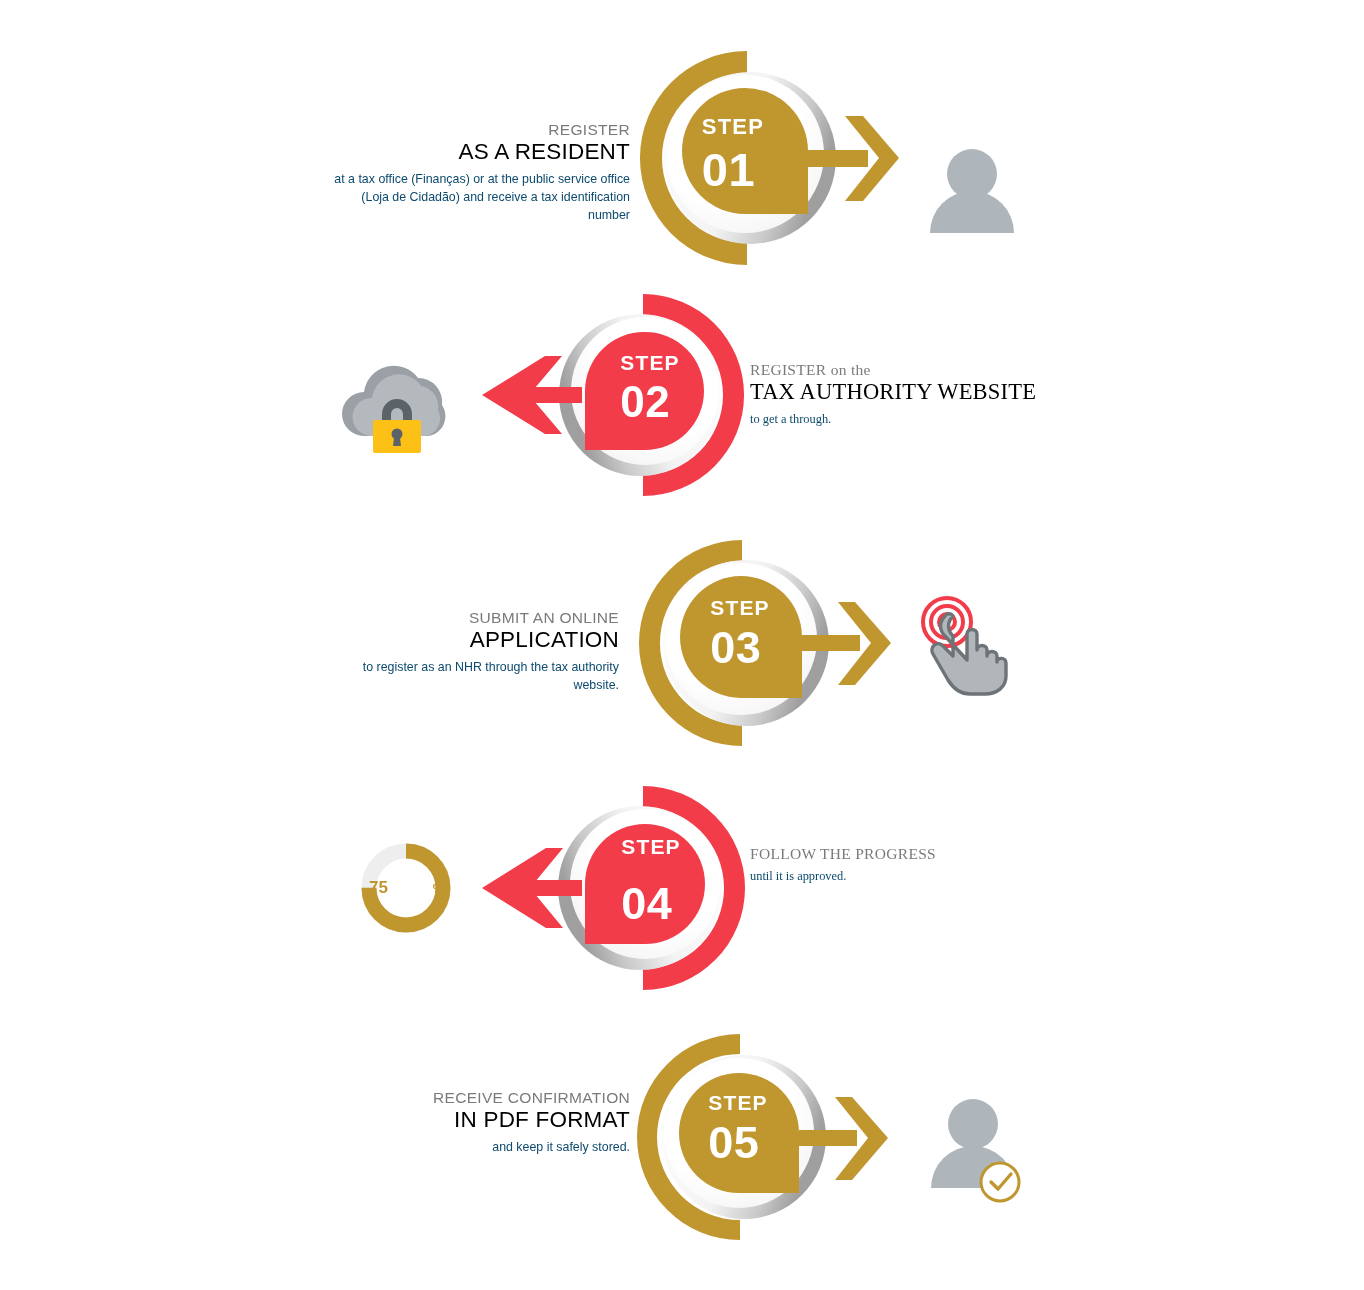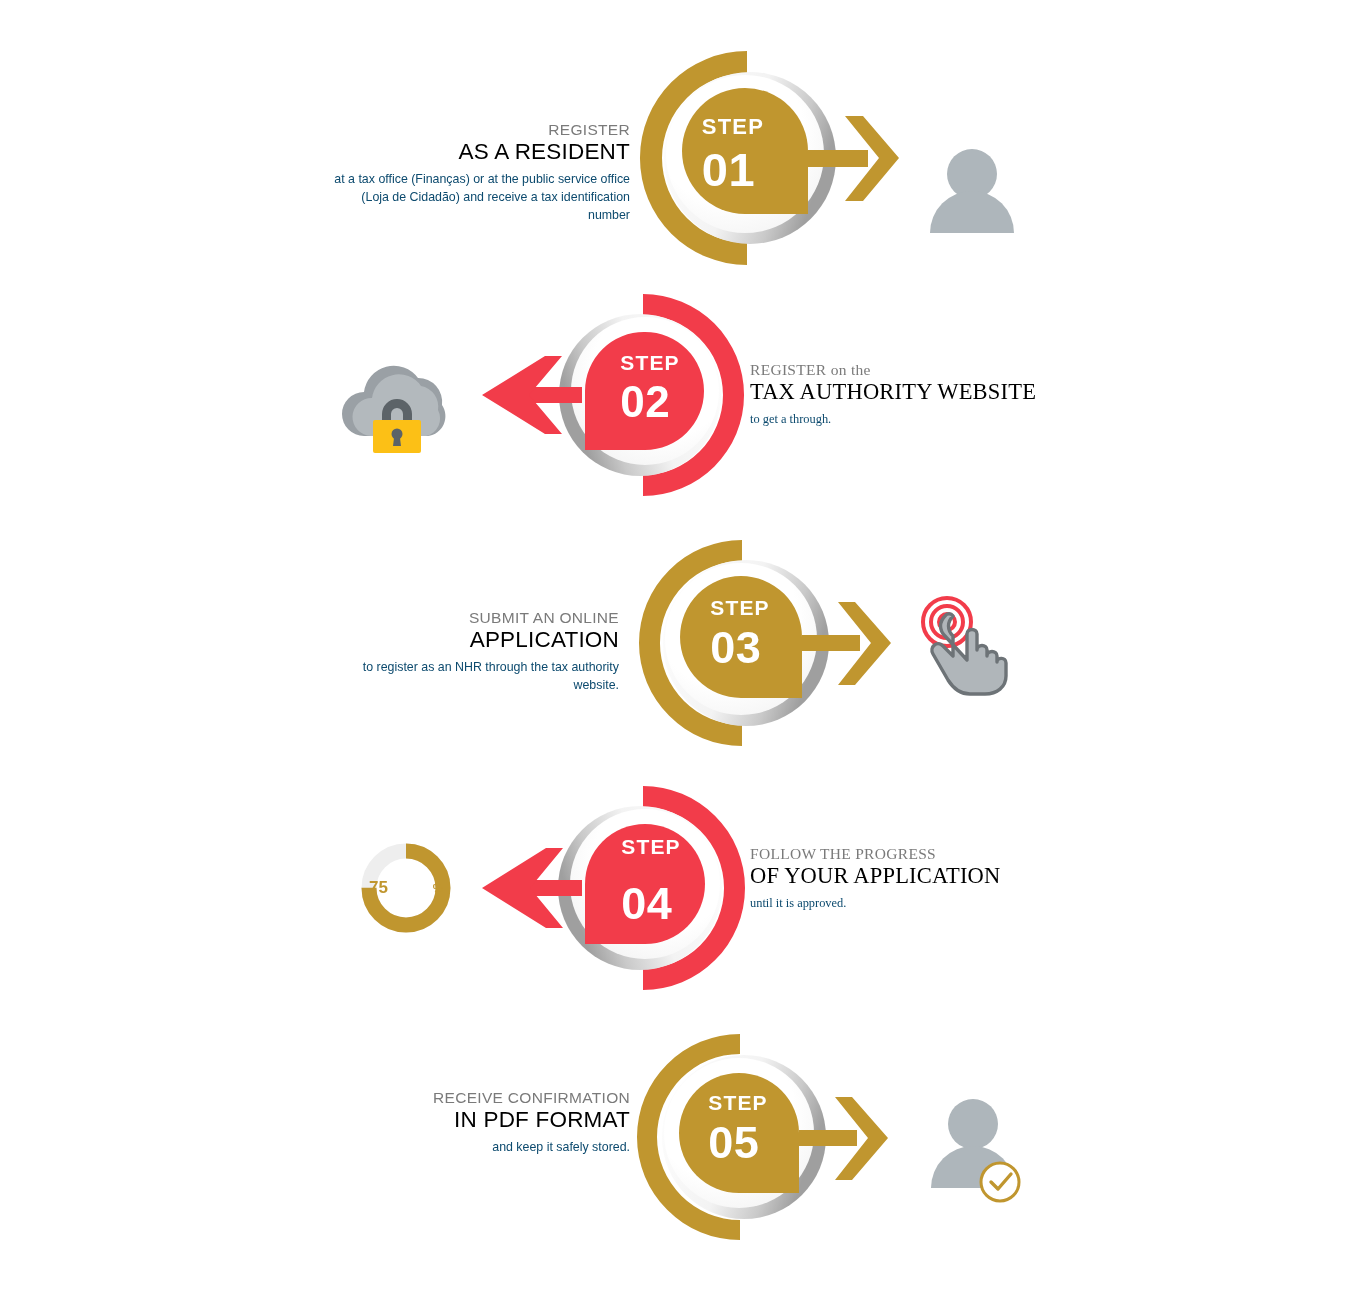--- a/index.html
+++ b/index.html
@@ -231,21 +231,20 @@
                  C 32 36 32 28 38 22
                  C 36 19 32 19 30 22 Z" fill="#b0b6ba" stroke="#6d7377" stroke-width="3.4" stroke-linejoin="round"></path>
       </svg>
     </div>
   </div>
 
   <div class="step-row" style="top:778px;height:222px;">
 
     <div class="txt left" style="left:750px;top:66px;width:330px;">
       <div class="l1">FOLLOW THE PROGRESS</div>
-      <div class="l2">OF YOUR APPLICATION</div>
       <div class="l3">until it is approved.</div>
     </div>
 
     <div class="ring-wrap" style="left:460px;top:0px;width:300px;height:222px;">
       <svg width="300" height="222" viewBox="0 0 300 222">
         <defs>
           <linearGradient id="sh4" x1="1" y1="0" x2="0" y2="0.35">
             <stop offset="0%" stop-color="#ffffff"></stop>
             <stop offset="55%" stop-color="#f3f3f3"></stop>
             <stop offset="82%" stop-color="#c9c9c9"></stop>

